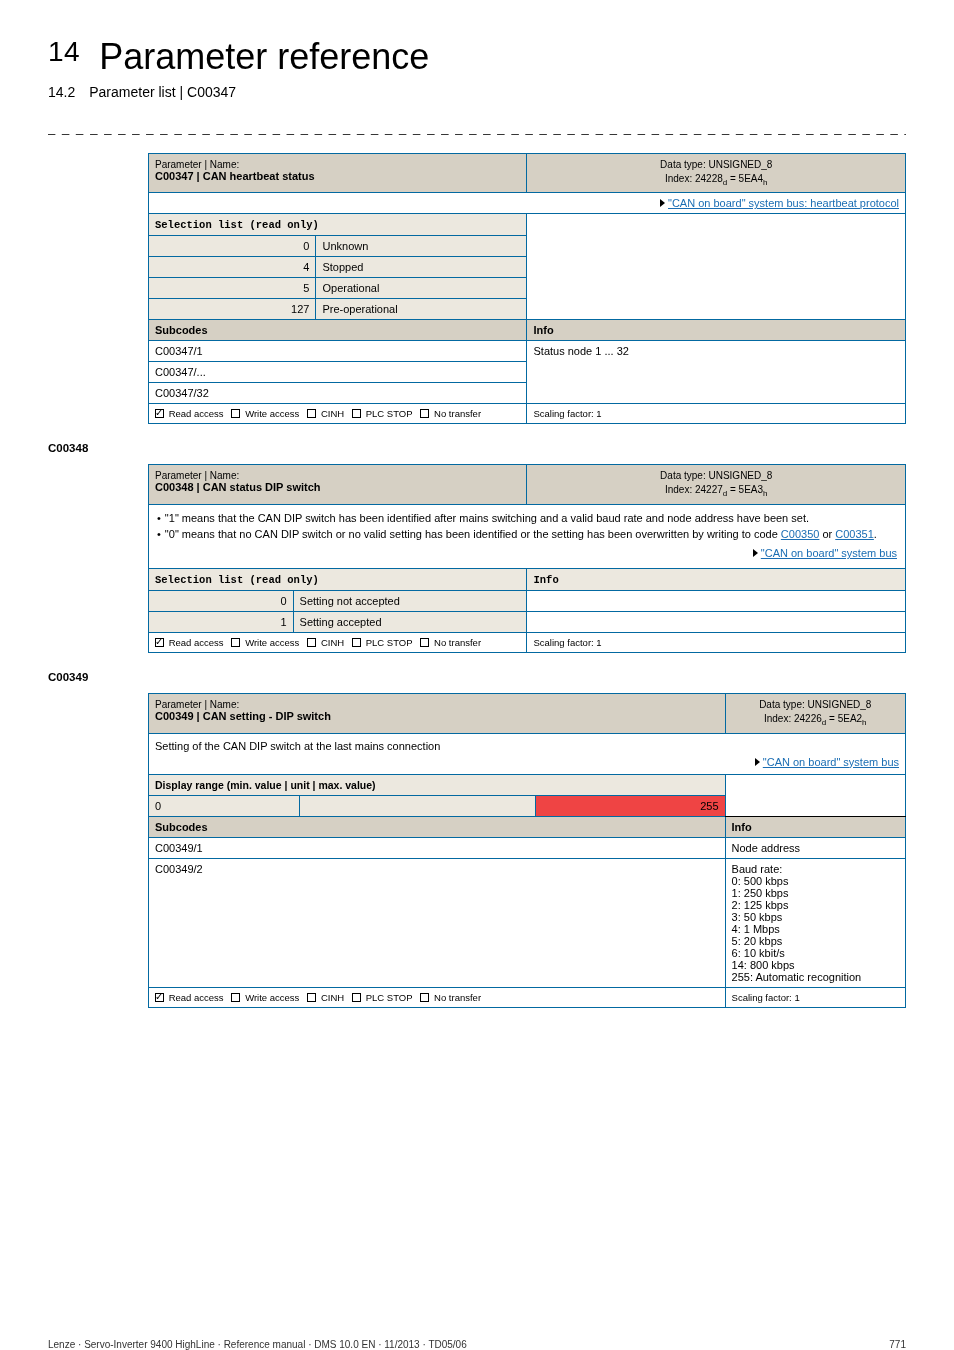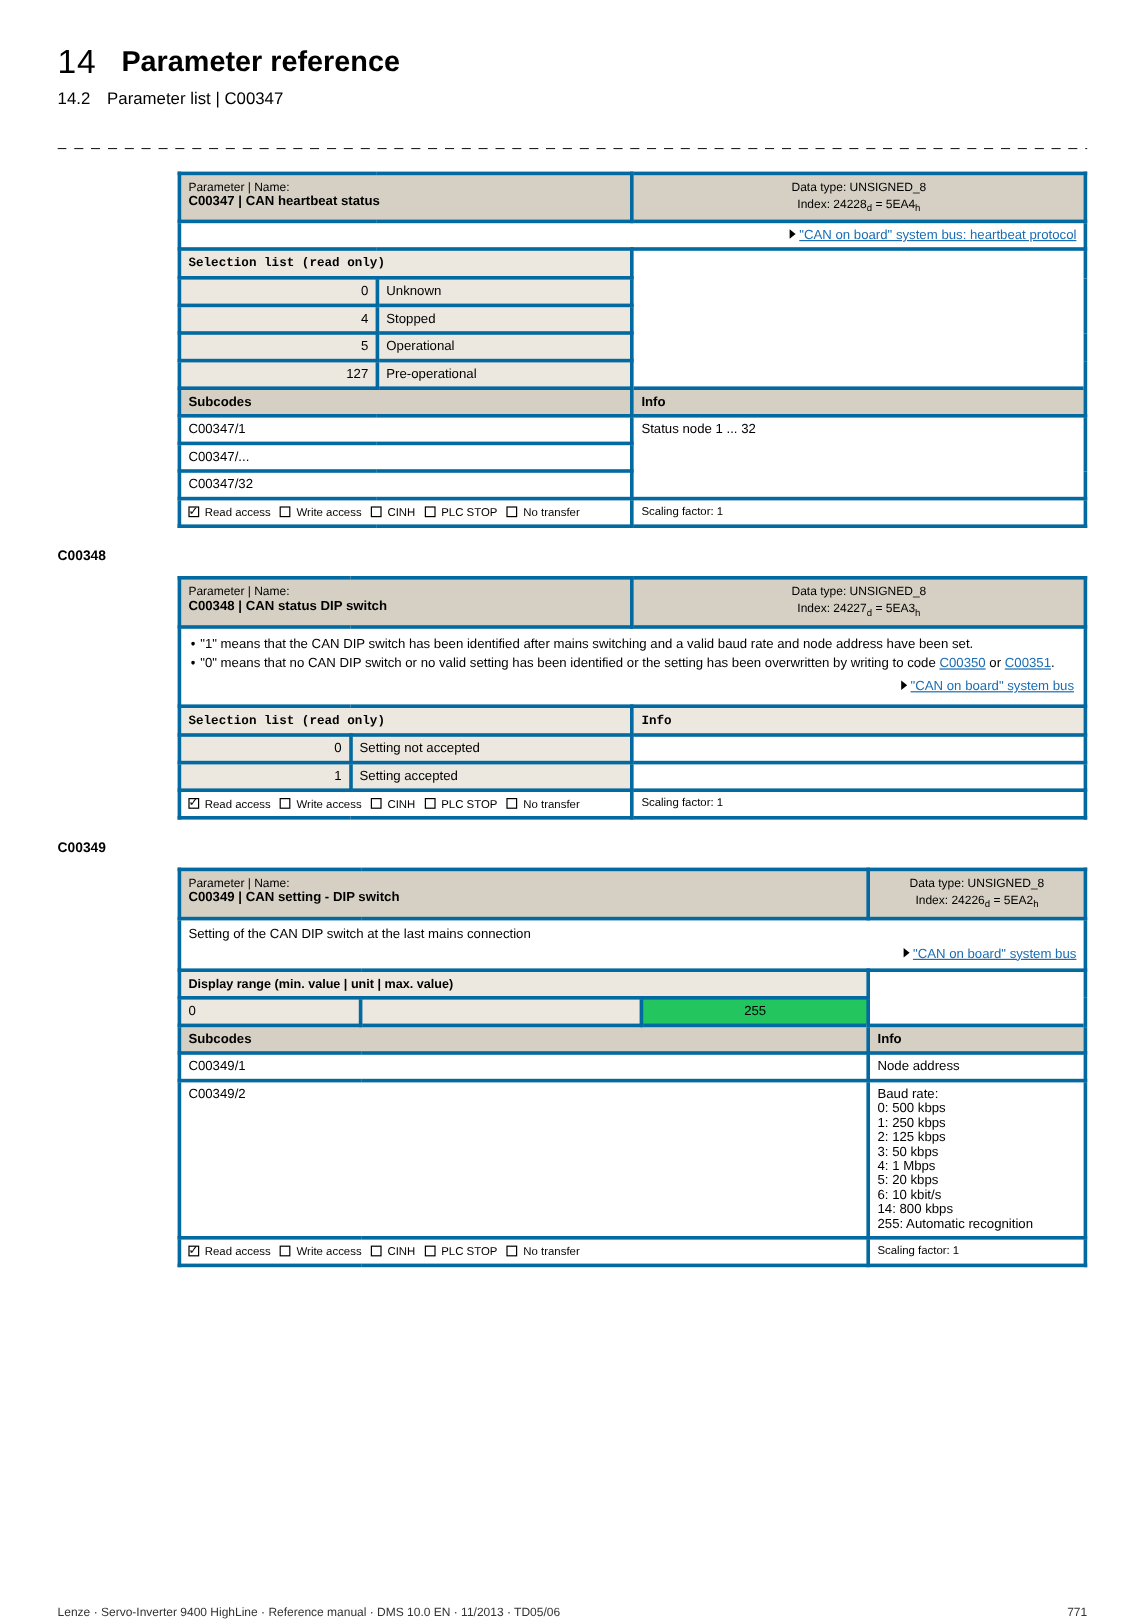--- a/index.html
+++ b/index.html
@@ -1,48 +1,48 @@
 <!DOCTYPE html>
 <html><head>
 <meta charset="utf-8">
 <style>
   * { box-sizing: border-box; margin: 0; padding: 0; }
   html, body { width: 954px; font-family: Arial, Helvetica, sans-serif; background: #fff; color: #000; }
   .page { padding: 36px 48px 60px 48px; }
-  .header-row { display: flex; align-items: center; gap: 8px; }
+  .header-row { display: flex; align-items: flex-start; gap: 19px; }
   .chapter-num { font-size: 28px; font-weight: 400; letter-spacing: 0.5px; }
-  .chapter-title { font-size: 24px; font-weight: 700; margin-left: 13px; }
+  .chapter-title { font-size: 36px; font-weight: 400; }
   .sub-row { display: flex; gap: 14px; font-size: 14px; margin-top: 6px; }
   .sub-num {}
   .sub-title {}
   .dash-line { margin-top: 20px; margin-bottom: 18px; font-size: 13px; letter-spacing: 1.6px; color: #000; white-space: nowrap; overflow: hidden; }
   .param-heading { font-size: 11.5px; font-weight: 700; margin-top: 18px; margin-bottom: 10px; }
   .tbl-wrap { margin-left: 100px; }
   table { border-collapse: collapse; width: 100%; font-size: 11px; }
-  td, th { border: 3px solid #0369a1; padding: 4px 6px; vertical-align: top; text-align: left; }
+  td, th { border: 1px solid #0369a1; padding: 4px 6px; vertical-align: top; text-align: left; }
   .hdr-band td { background: #d6d0c4; }
   .name-cell { width: 50%; }
   .meta-cell { text-align: center; font-size: 10px; line-height: 1.35; }
   .section-label { font-weight: 700; font-size: 10.5px; font-family: Liberation Mono, monospace; }
   .section-label-row td { background: #ece8df; }
   .num-col { width: 70px; text-align: right; background: #ece8df; }
   .val-col { background: #ece8df; }
   .sub-hdr td { font-weight: 700; background: #d6d0c4; }
   .footer-row td { font-size: 9.5px; }
   .checkbox { display: inline-block; width: 9px; height: 9px; border: 1px solid #000; margin-right: 2px; position: relative; top: 1px; }
   .checkbox.checked::after { content: "✓"; position: absolute; top: -3px; left: -1px; font-size: 10px; }
   .link { color: #1a6db3; text-decoration: underline; }
   .right-link { text-align: right; }
   .bullet-block { padding: 6px 8px; font-size: 11px; line-height: 1.45; }
   .bullet-block .bi { display: flex; gap: 4px; }
   .bullet-block .bi::before { content: "•"; }
   .display-range-row td.hdr { background: #ece8df; font-weight: 700; font-size: 10.5px; }
   .range-left { width: 20%; background: #ece8df; }
   .range-mid { background: #ece8df; }
-  .range-right { width: 25%; text-align: center; background: #22c55e; }
+  .range-right { width: 25%; text-align: right; background: #ef4444; }
   .page-footer { position: absolute; bottom: 0; left: 48px; right: 48px; display: flex; justify-content: space-between; font-size: 10px; color: #333; }
   .page-footer-right { font-weight: 400; }
   .triangle { display: inline-block; width: 0; height: 0; border-top: 4px solid transparent; border-bottom: 4px solid transparent; border-left: 5px solid #000; margin-right: 3px; position: relative; top: 0px; }
   .desc-plain td { padding: 6px 6px; }
   sub { font-size: 8px; }
 </style>
 </head>
 <body>
 
 <div class="page">

